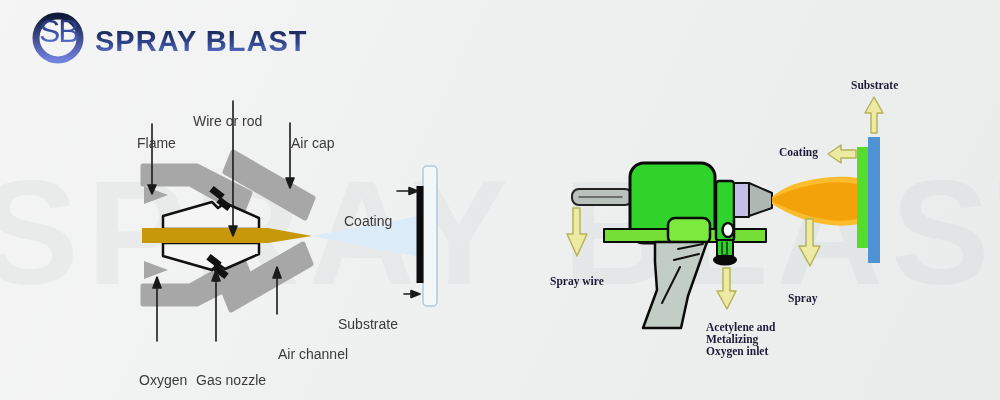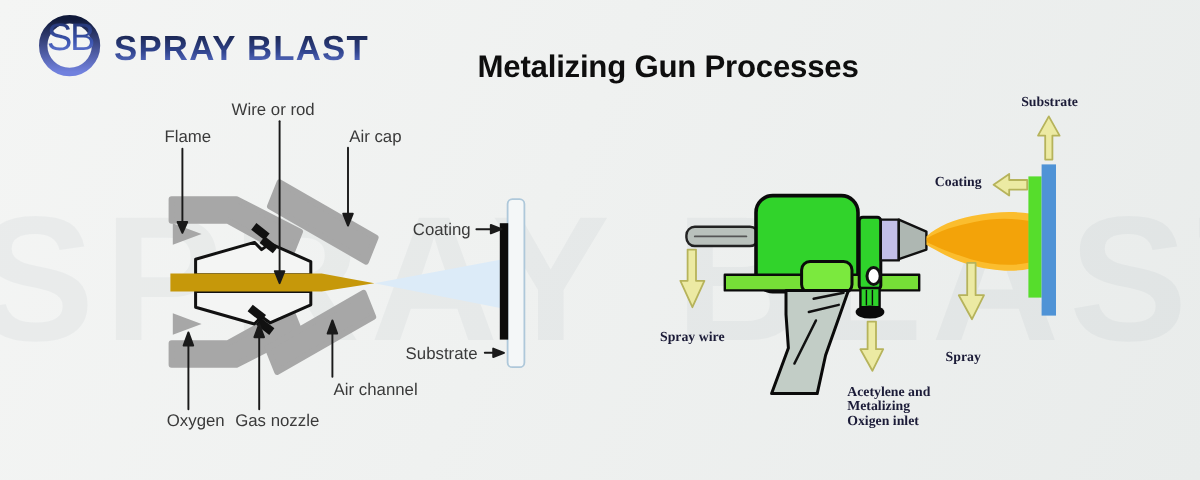--- a/index.html
+++ b/index.html
@@ -25,21 +25,21 @@
     left:39px;top:13px;font-size:32px;font-weight:400;letter-spacing:-2px;
     background:linear-gradient(180deg,#1b2a5e 0%,#3d56b2 60%,#7b8ce4 100%);
     -webkit-background-clip:text;background-clip:text;color:transparent;
   }
   
   #page-title{
     left:398px;top:40px;font-size:26px;font-weight:800;letter-spacing:-.2px;
     color:#0e0e0e;
   }
   
-  .lbl{color:#3a3a3a;font-size:14px;line-height:15px;white-space:nowrap;}
+  .lbl{color:#3a3a3a;font-size:14px;line-height:15px;white-space:nowrap;margin-top:30px;}
   
   .slbl{font-family:"Liberation Serif",serif;font-weight:700;font-size:11.5px;
         line-height:12px;color:#1c1c38;white-space:nowrap;}
   svg{position:absolute;left:0;top:0;}
 </style>
 </head>
 <body>
 
 <div id="stage">
 
@@ -137,34 +137,33 @@
         <path d="M871,133 L871,113 L865,113 L874,97 L883,113 L877,113 L877,133 Z"></path>
         <path d="M856,150 L841,150 L841,145 L828,154 L841,163 L841,158 L856,158 Z"></path>
         <path d="M806,219 L813,219 L813,246 L820,246 L810,266 L799,246 L806,246 Z"></path>
         <path d="M723,268 L730,268 L730,291 L736,291 L727,309 L717,291 L723,291 Z"></path>
       </g>
     </g>
   </svg>
 
   <div id="logo-monogram" class="abs">SB</div>
   <div id="brand-text" class="abs">SPRAY BLAST</div>
-  <div id="page-title" class="abs">Metalizing Gun Processes</div>
 
   <div class="abs lbl" style="left:137px;top:106px">Flame</div>
   <div class="abs lbl" style="left:193px;top:84px">Wire or rod</div>
   <div class="abs lbl" style="left:291px;top:106px">Air cap</div>
   <div class="abs lbl" style="left:344px;top:184px">Coating</div>
   <div class="abs lbl" style="left:338px;top:287px">Substrate</div>
   <div class="abs lbl" style="left:278px;top:317px">Air channel</div>
   <div class="abs lbl" style="left:139px;top:343px">Oxygen</div>
   <div class="abs lbl" style="left:196px;top:343px">Gas nozzle</div>
 
   <div class="abs slbl" style="left:851px;top:79px">Substrate</div>
   <div class="abs slbl" style="left:779px;top:146px">Coating</div>
   <div class="abs slbl" style="left:550px;top:275px">Spray wire</div>
   <div class="abs slbl" style="left:788px;top:292px">Spray</div>
   <div class="abs slbl" style="left:706px;top:321px">
     <div>Acetylene and</div>
     <div>Metalizing</div>
-    <div>Oxigen inlet</div>
+    <div>Oxygen inlet</div>
   </div>
 
 </div>
 
 </body></html>

